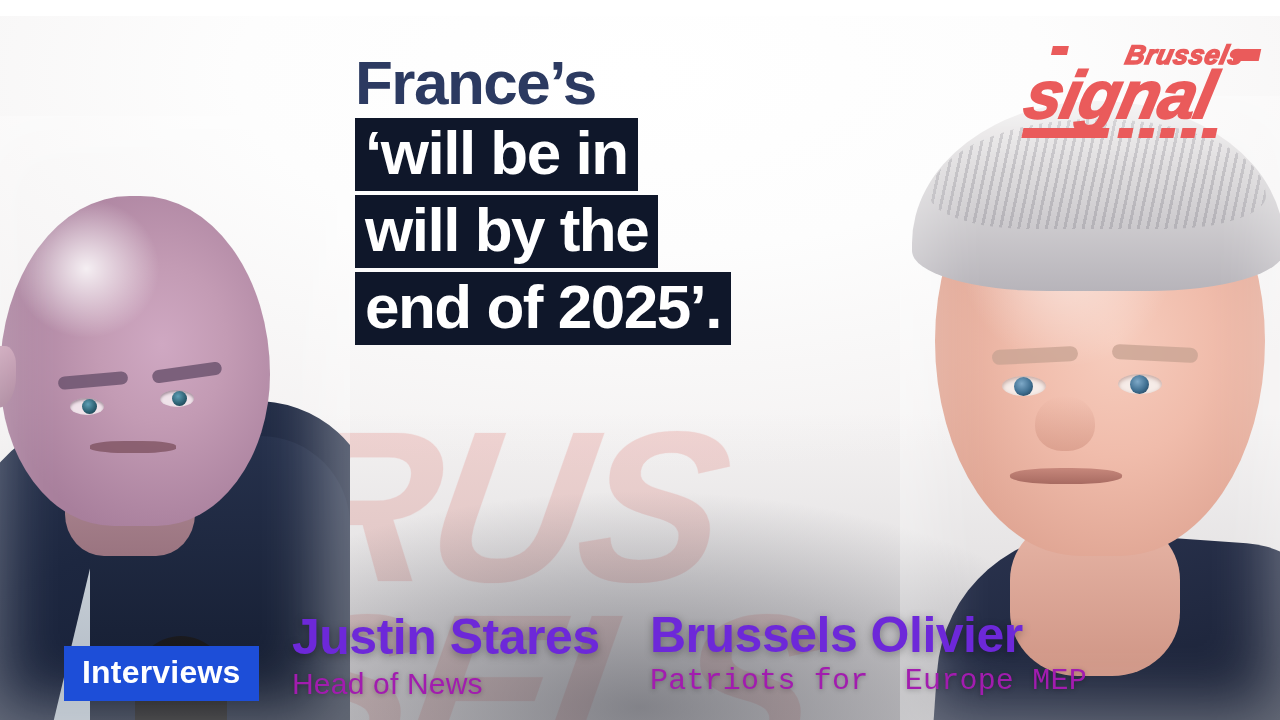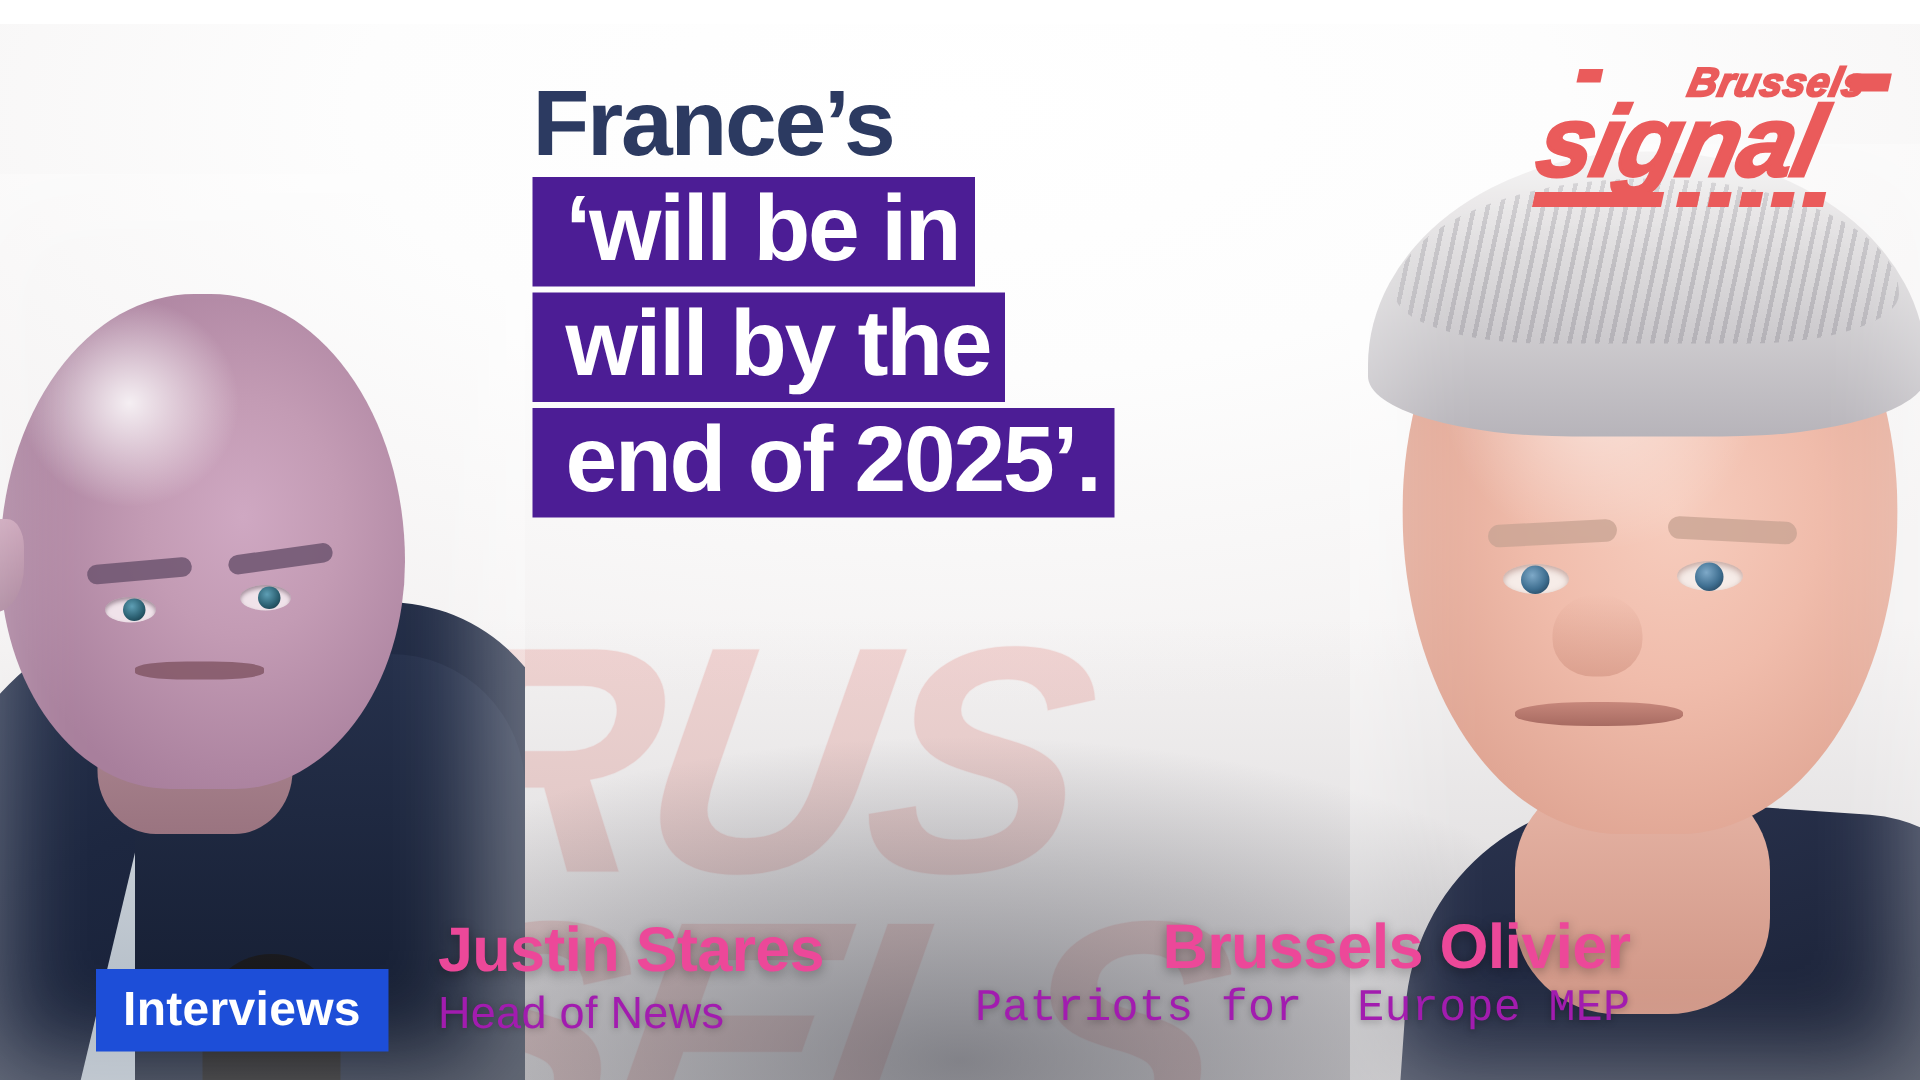--- a/index.html
+++ b/index.html
@@ -196,23 +196,23 @@
     letter-spacing:-1.5px;
   }
   .hl-plain {
     color:#2c3a61;
     display:block;
     text-shadow:0 1px 0 rgba(255,255,255,0.4);
   }
   .hl-hi-wrap { display:block; margin-top:4px; }
   .hl-hi {
     display:inline-block;
-    background:#4c1d95;
+    background:#0f172a;
     color:#ffffff;
-    padding:6px 10px 10px 22px;
+    padding:6px 10px 10px 10px;
     margin-bottom:4px;
     line-height:0.92;
     box-decoration-break:clone;
   }
 
   
   .logo {
     position:absolute; right:38px; top:24px;
     width:215px; height:105px;
     transform:skewX(-12deg);
@@ -249,24 +249,23 @@
     padding:8px 18px 10px 18px;
     letter-spacing:0.2px;
   }
 
   .person { position:absolute; }
   .person-left  { left:292px; top:596px; }
   .person-right { left:650px; top:594px; }
 
   .person-name {
     display:block;
-    color:#ec4899; font-size:42px; font-weight:800;
+    color:#6d28d9; font-size:50px; font-weight:800;
     letter-spacing:-0.5px; line-height:1.02;
     text-shadow:0 2px 8px rgba(0,0,0,0.35);
-    text-align:right;
   }
   .person-role {
     display:block;
     color:#a21caf; font-size:30px; font-weight:400;
     letter-spacing:0.2px; line-height:1.25; margin-top:2px;
     text-shadow:0 1px 5px rgba(0,0,0,0.28);
   }
   .person-right .person-role { white-space:pre;font-family:Liberation Mono, monospace; }
 </style>
 </head>

